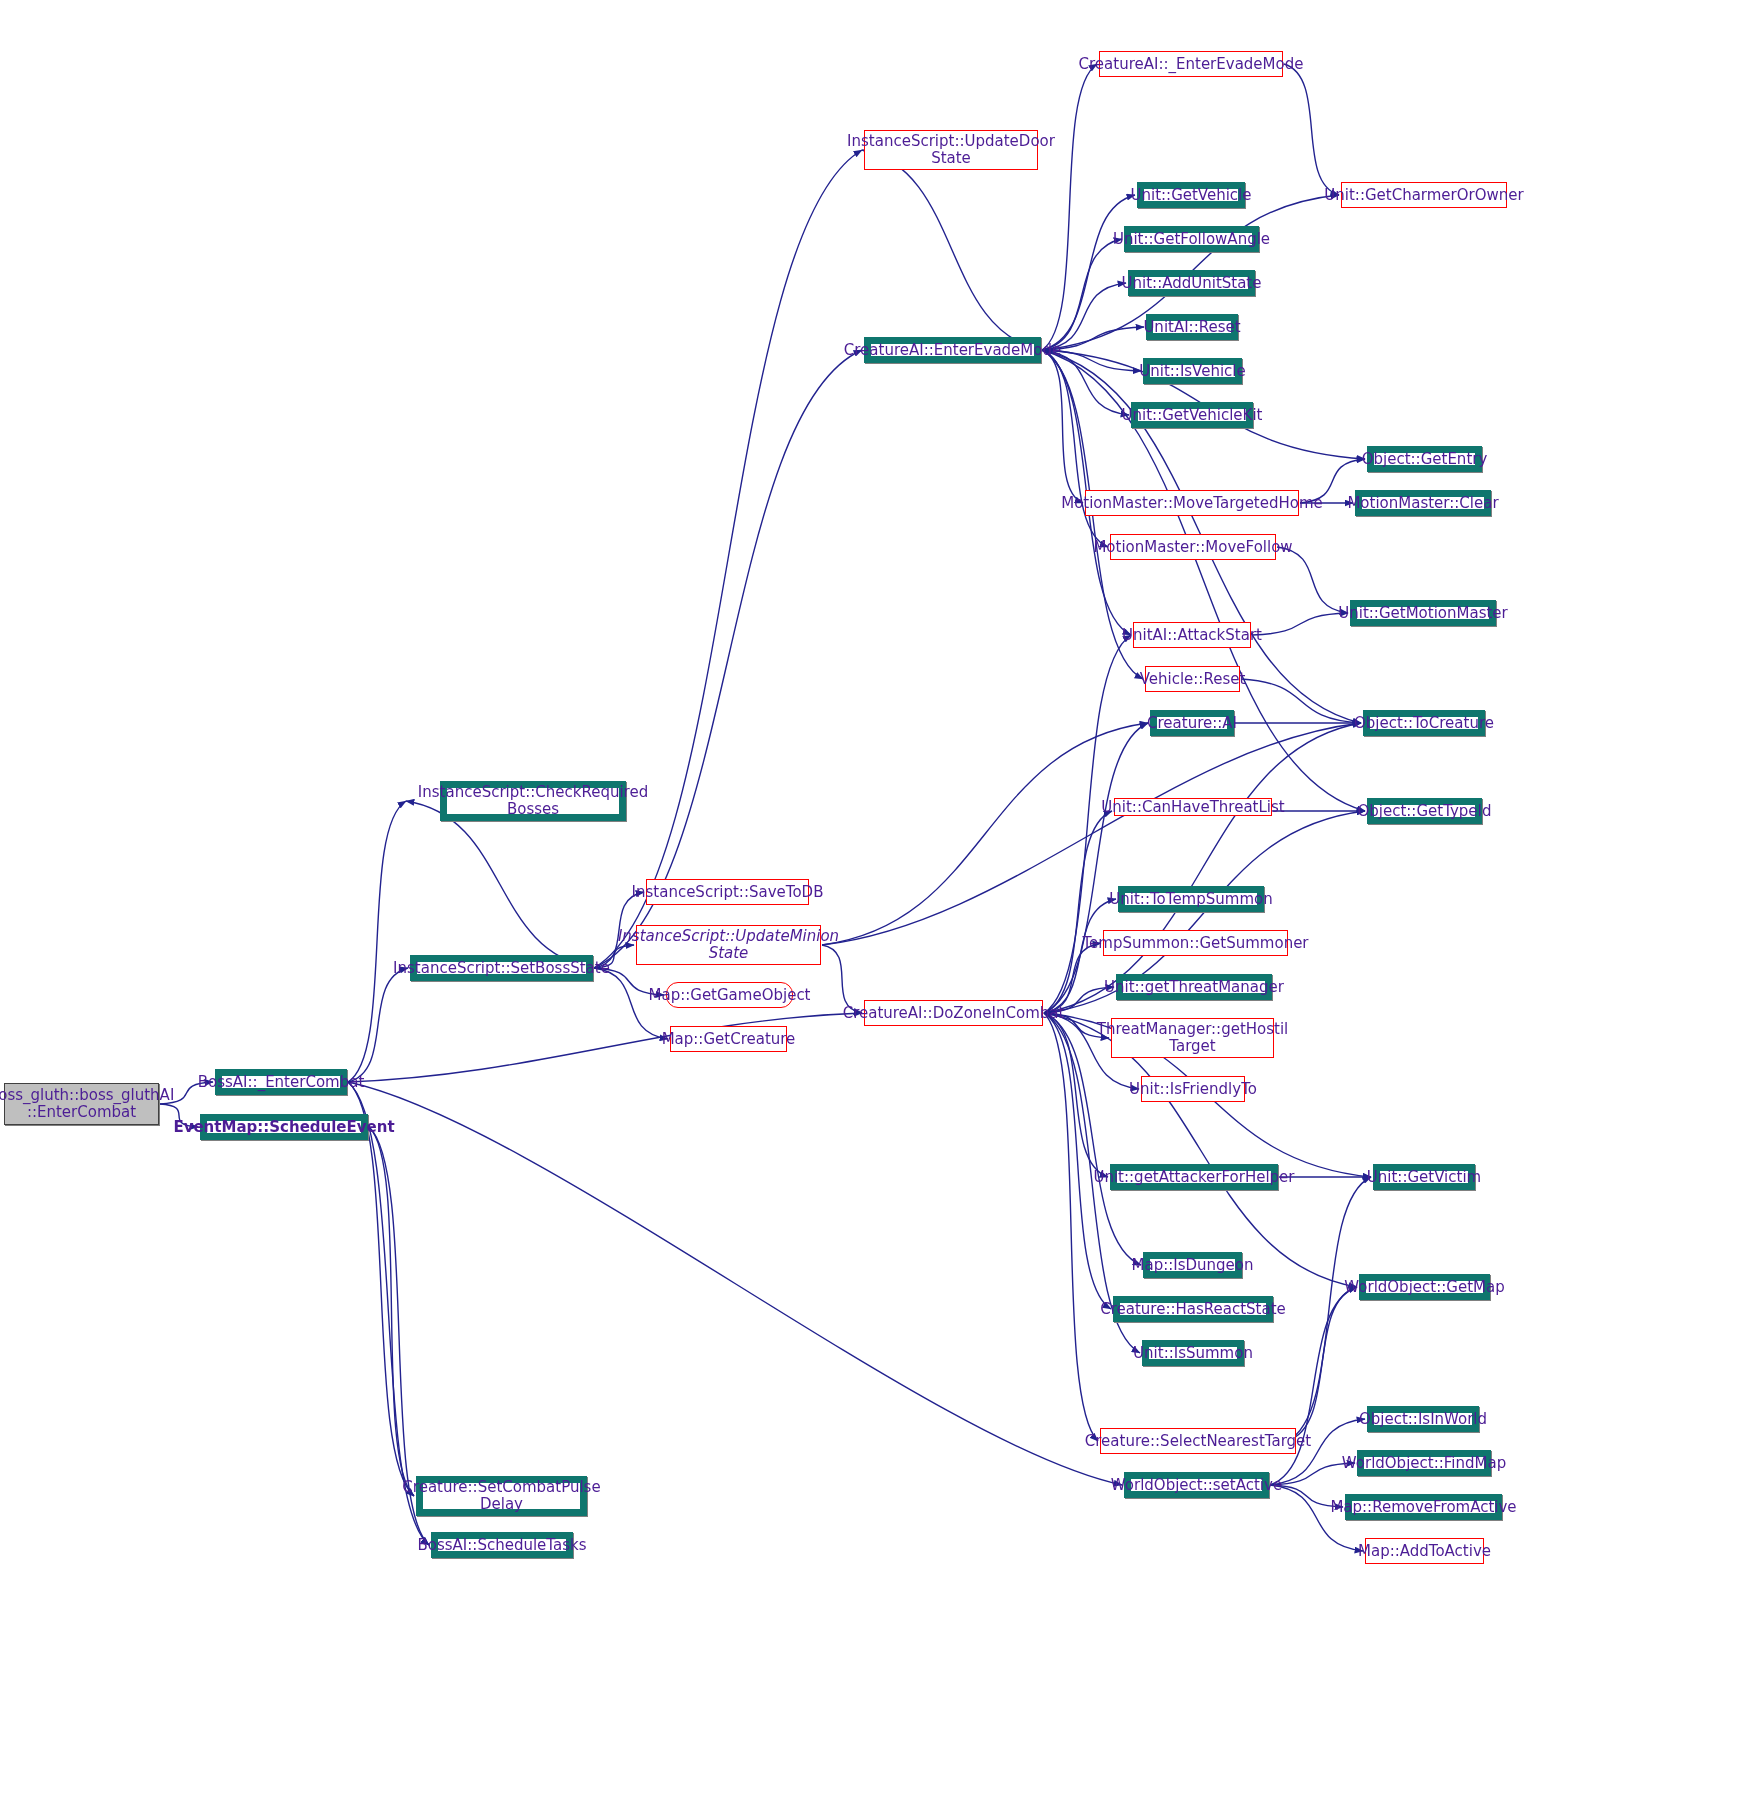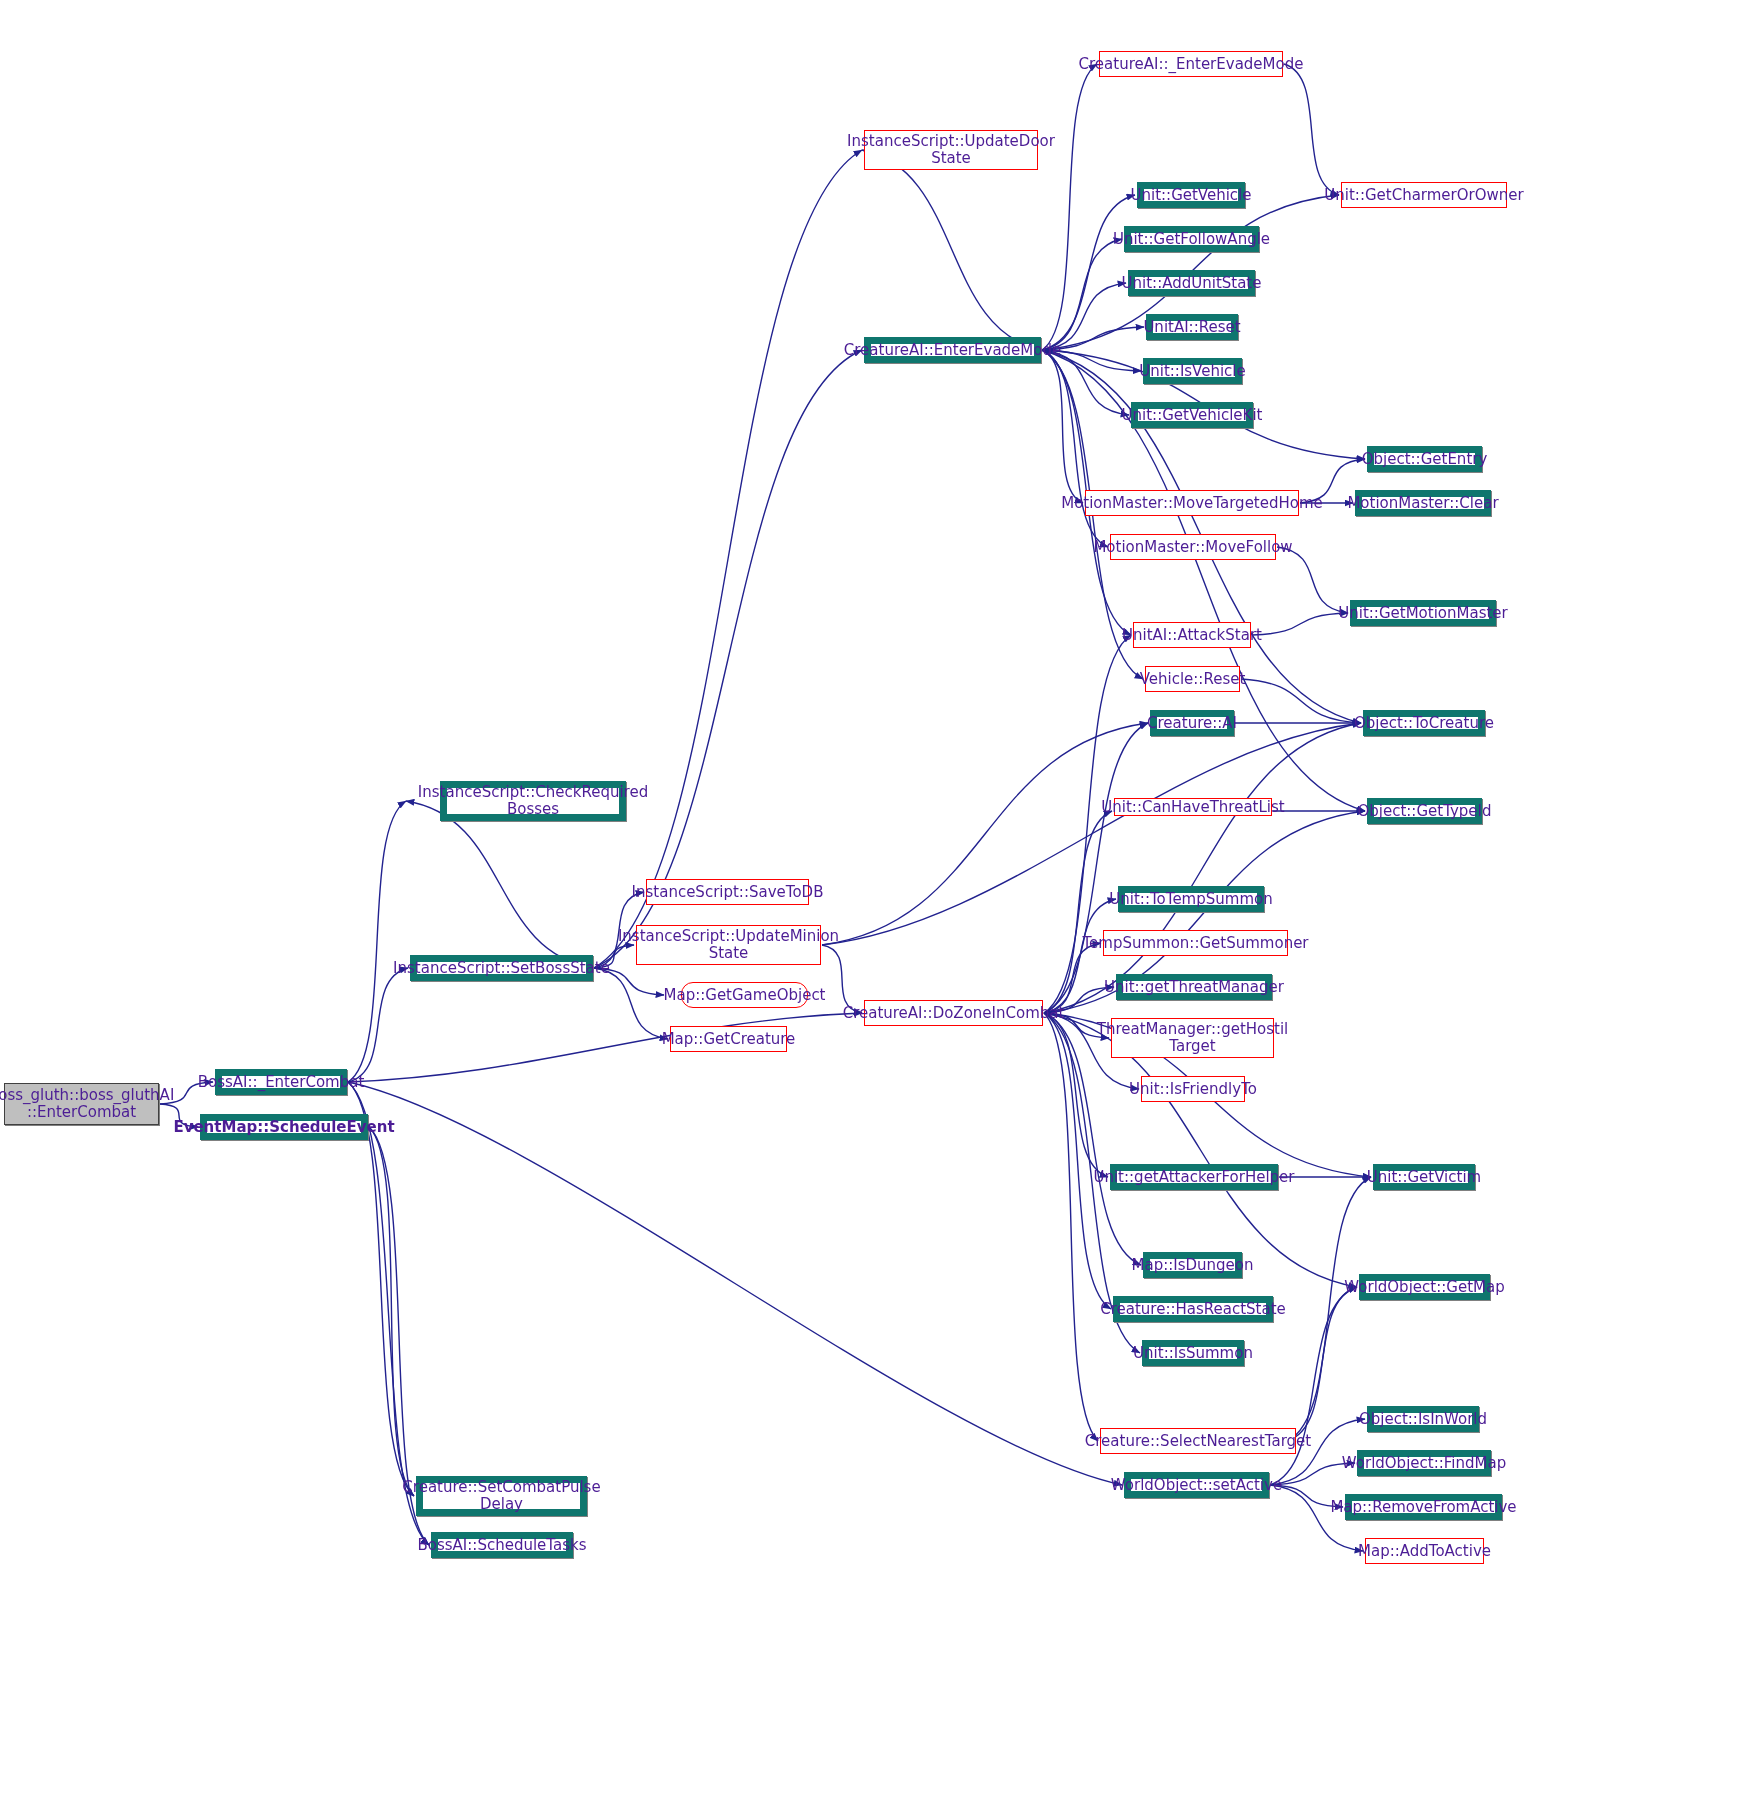--- a/index.html
+++ b/index.html
@@ -110,25 +110,25 @@
       <div class="node black" style="left: 408px; top: 781px; width: 186px; height: 40px; margin-left: 32px;">
         <span>InstanceScript::CheckRequired
 Bosses</span>
       </div>
       <div class="node black" style="left: 410px; top: 955px; width: 183px; height: 26px;">
         <span>InstanceScript::SetBossState</span>
       </div>
       <div class="node red" style="left: 646px; top: 879px; width: 163px; height: 26px;">
         <span>InstanceScript::SaveToDB</span>
       </div>
-      <div class="node red" style="left: 636px; top: 925px; width: 185px; height: 40px;">
+      <div class="node red" style="left: 636px; top: 925px; width: 185px; height: 40px; font-style: italic;">
         <span>InstanceScript::UpdateMinion
 State</span>
       </div>
-      <div class="node red" style="left: 681px; top: 982px; width: 127px; height: 26px; border-radius: 12px;">
+      <div class="node red" style="left: 666px; top: 982px; width: 127px; height: 26px; border-radius: 12px;">
         <span>Map::GetGameObject</span>
       </div>
       <div class="node red" style="left: 670px; top: 1026px; width: 117px; height: 26px;">
         <span>Map::GetCreature</span>
       </div>
       <div class="node black" style="left: 416px; top: 1476px; width: 171px; height: 40px;">
         <span>Creature::SetCombatPulse
 Delay</span>
       </div>
       <div class="node black" style="left: 431px; top: 1532px; width: 142px; height: 26px;">

